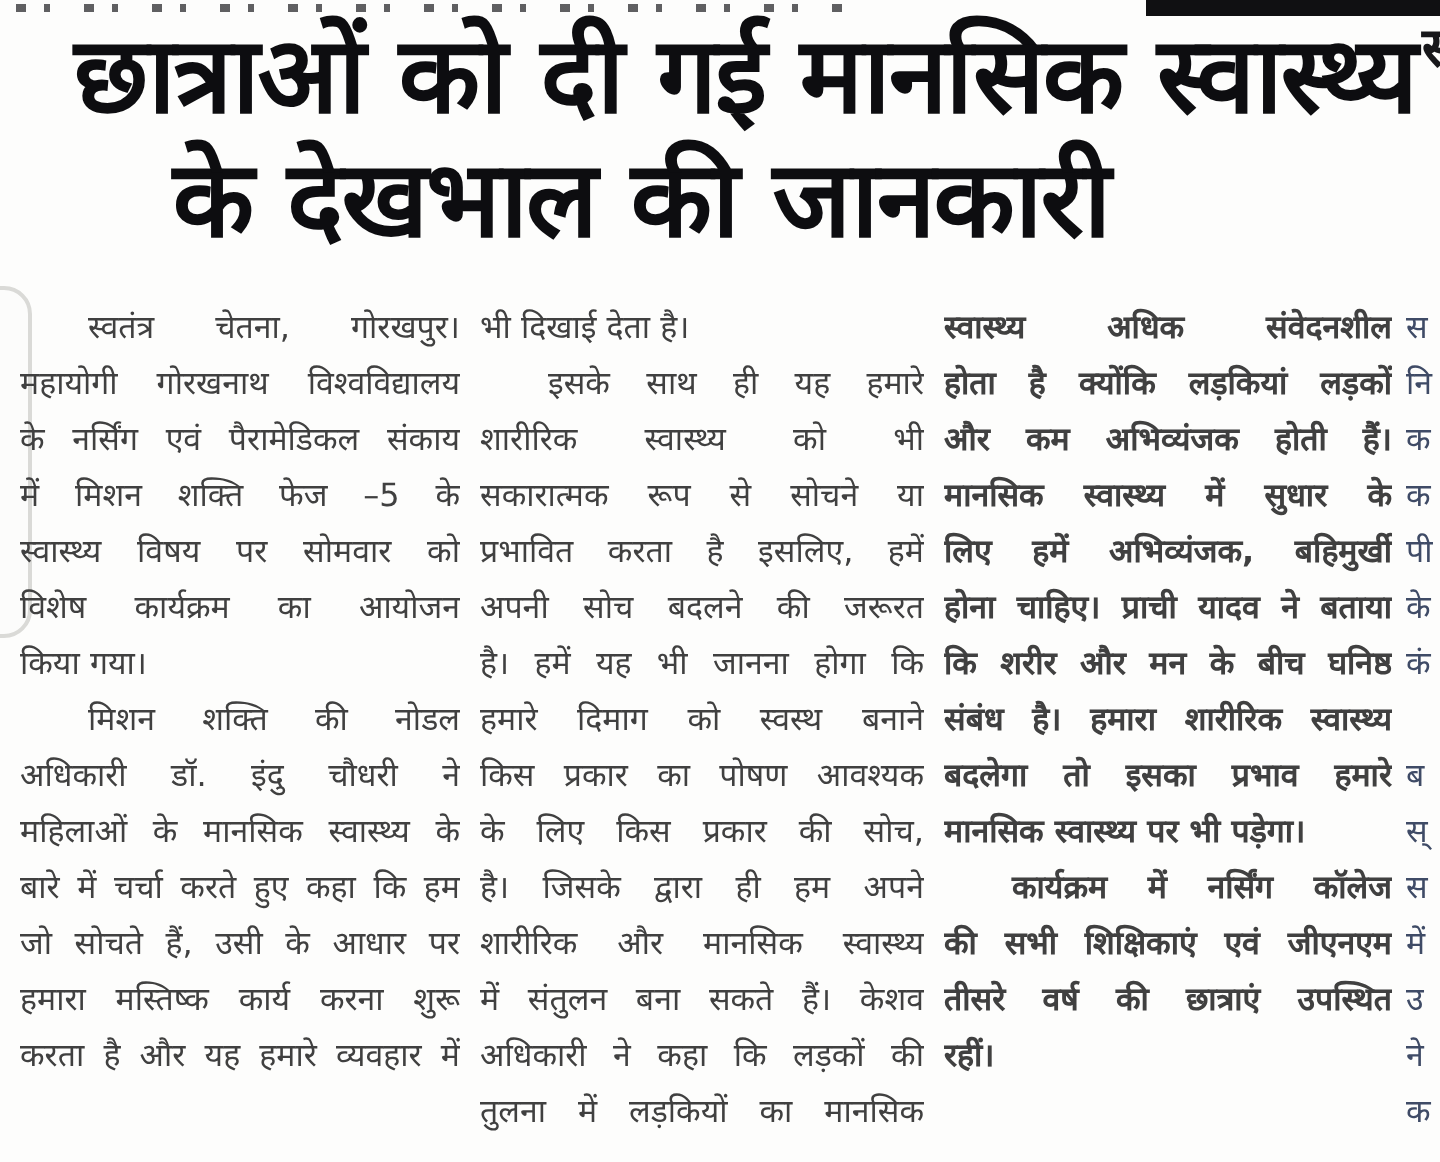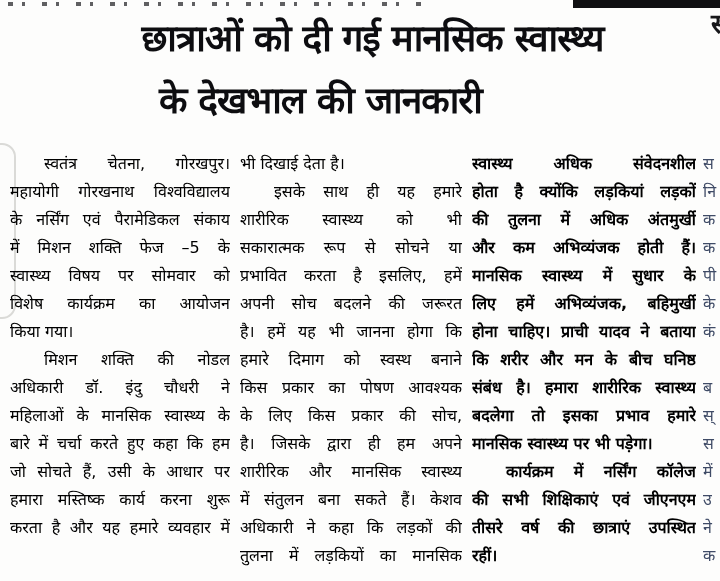--- a/index.html
+++ b/index.html
@@ -42,21 +42,21 @@
   .headline {
     position: absolute;
     left: 0; top: 8px;
     width: 720px;
     text-align: center;
     color: #0d0d10;
     font-weight: 900;
     letter-spacing: -1px;
   }
   .headline .hl-line {
-    font-size: 37px;
+    font-size: 53px;
     line-height: 62px;
     white-space: nowrap;
     padding-left: 25px;
   }
   .headline .hl-line2 {
     transform: translateX(-52px);
   }
 
   
   .card-edge {
@@ -74,21 +74,21 @@
     height: 424px;
   }
   .col-1 { left: 10px;  width: 220px; }
   .col-2 { left: 240px; width: 222px; }
   .col-3 { left: 472px; width: 224px; font-weight: bold; }
 
   .line {
     height: 28px;
     line-height: 28px;
     font-size: 16px;
-    color: #000000;
+    color: #404040;
     white-space: nowrap;
     overflow: hidden;
     text-align: justify;
     text-align-last: justify;
     text-justify: inter-word;
   }
   .line.end { text-align-last: left; }
   .line.ind { padding-left: 34px; }
 
   .right-strip {
@@ -152,21 +152,20 @@
       <div class="line">के लिए किस प्रकार की सोच,</div>
       <div class="line">है। जिसके द्वारा ही हम अपने</div>
       <div class="line">शारीरिक और मानसिक स्वास्थ्य</div>
       <div class="line">में संतुलन बना सकते हैं। केशव</div>
       <div class="line">अधिकारी ने कहा कि लड़कों की</div>
       <div class="line">तुलना में लड़कियों का मानसिक</div>
     </div>
   <div class="col col-3">
       <div class="line">स्वास्थ्य अधिक संवेदनशील</div>
       <div class="line">होता है क्योंकि लड़कियां लड़कों</div>
-      <div class="line">की तुलना में अधिक अंतमुर्खी</div>
       <div class="line">और कम अभिव्यंजक होती हैं।</div>
       <div class="line">मानसिक स्वास्थ्य में सुधार के</div>
       <div class="line">लिए हमें अभिव्यंजक, बहिमुर्खी</div>
       <div class="line">होना चाहिए। प्राची यादव ने बताया</div>
       <div class="line">कि शरीर और मन के बीच घनिष्ठ</div>
       <div class="line">संबंध है। हमारा शारीरिक स्वास्थ्य</div>
       <div class="line">बदलेगा तो इसका प्रभाव हमारे</div>
       <div class="line end">मानसिक स्वास्थ्य पर भी पड़ेगा।</div>
       <div class="line ind">कार्यक्रम में नर्सिंग कॉलेज</div>
       <div class="line">की सभी शिक्षिकाएं एवं जीएनएम</div>

